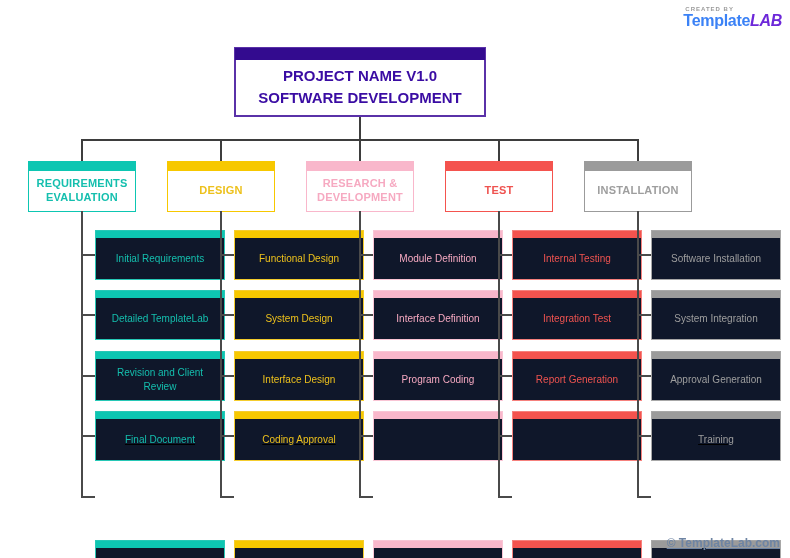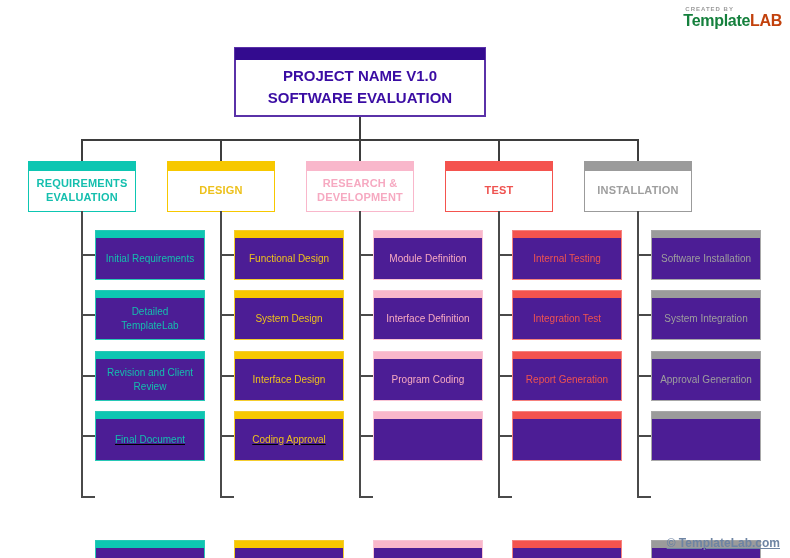--- a/index.html
+++ b/index.html
@@ -4,22 +4,22 @@
 <style>
   * { margin:0; padding:0; box-sizing:border-box; }
   html,body { background:#ffffff; }
   body { font-family:"Liberation Sans", sans-serif; }
   #stage { position:relative; width:790px; height:558px; background:#ffffff; overflow:hidden; }
 
   
   .logo { position:absolute; top:6px; right:8px; text-align:left; line-height:1; }
   .logo .createdby { font-size:6px; letter-spacing:1px; color:#9a9a9a; font-weight:bold; margin-left:2px; margin-bottom:1px; }
   .logo .wordmark { font-size:16px; font-weight:800; letter-spacing:-0.3px; }
-  .logo .wm-a { color:#15803d; }
-  .logo .wm-b { color:#c2410c; }
+  .logo .wm-a { color:#3b82f6; }
+  .logo .wm-b { color:#6d28d9;font-style:italic; }
 
   
   .hline, .vline { position:absolute; background:#3d3d3d; }
   .hline { height:1.5px; }
   .vline { width:1.5px; }
 
   
   .root { position:absolute; left:234px; top:47px; width:252px; height:70px;
           border:2px solid #5a31a8; background:#ffffff; }
   .root .bar { height:12px; background:#330b8f; margin:-1px -1px 0 -1px; }
@@ -34,22 +34,22 @@
   .trunk { position:absolute; left:-1px; top:211px; width:1.5px; height:287px; background:#4a4a4a; }
   .stub  { position:absolute; left:0; width:13px; height:1.5px; background:#4a4a4a; }
   .s0{top:254px;} .s1{top:314px;} .s2{top:375px;} .s3{top:435px;} .s4{top:496px;}
 
   .cat { position:absolute; left:-54px; top:161px; width:108px; height:51px;
          background:#ffffff; border:1.5px solid var(--accent); }
   .cat .bar { height:9px; background:var(--accent); margin:-0.5px -0.5px 0 -0.5px; }
   .cat .lbl { height:39px; display:flex; align-items:center; justify-content:center; text-align:center;
               font-weight:bold; font-size:11px; letter-spacing:0.2px; color:var(--text); line-height:1.3; }
 
-  .item { position:absolute; left:13px; width:110px; height:50px;
-          background:#4c1d95; border:1px solid var(--border); }
+  .item { position:absolute; left:13px; width:130px; height:50px;
+          background:#0f172a; border:1px solid var(--border); }
   .r0{top:230px;} .r1{top:290px;} .r2{top:351px;} .r3{top:411px;text-decoration:underline;} .r4{top:500px;margin-top:40px;}
   .item .bar { height:7px; background:var(--accent); }
   .item .lbl { height:41px; display:flex; align-items:center; justify-content:center; text-align:center;
                font-size:10px; color:var(--text); line-height:1.35; padding:0 6px; }
 
   
   .c0 { --accent:#0dc6b2; --border:#27c8b6; --text:#14bfae; }
   .c1 { --accent:#f7c800; --border:#f5cd2e; --text:#edc11c; }
   .c2 { --accent:#f9b7cb; --border:#f9c5d5; --text:#f6a9c1; }
   .c3 { --accent:#f4534e; --border:#f6817d; --text:#ef5350; }
@@ -66,21 +66,21 @@
 
   <div class="logo">
     <div class="createdby">CREATED BY</div>
     <div class="wordmark"><span class="wm-a">Template</span><span class="wm-b">LAB</span></div>
   </div>
 
   <div class="root">
     <div class="bar"></div>
     <div class="lbl">
       <span>PROJECT NAME V1.0</span>
-      <span>SOFTWARE EVALUATION</span>
+      <span>SOFTWARE DEVELOPMENT</span>
     </div>
   </div>
 
   <div class="vline" style="left:359px; top:117px; height:23px;"></div>
   <div class="hline" style="left:82px; top:139px; width:557px;"></div>
 
   <div class="branch bx0 c0">
     <div class="drop"></div>
     <div class="cat">
       <div class="bar"></div>
@@ -235,20 +235,21 @@
     <div class="item r1">
         <div class="bar"></div>
         <div class="lbl">System Integration</div>
       </div>
     <div class="item r2">
         <div class="bar"></div>
         <div class="lbl">Approval Generation</div>
       </div>
     <div class="item r3">
         <div class="bar"></div>
+        <div class="lbl">Training</div>
       </div>
     <div class="item r4">
         <div class="bar"></div>
         <div class="lbl">GO LIVE</div>
       </div>
   </div>
 
   <a class="footer-credit">© TemplateLab.com</a>
 
 </div>

